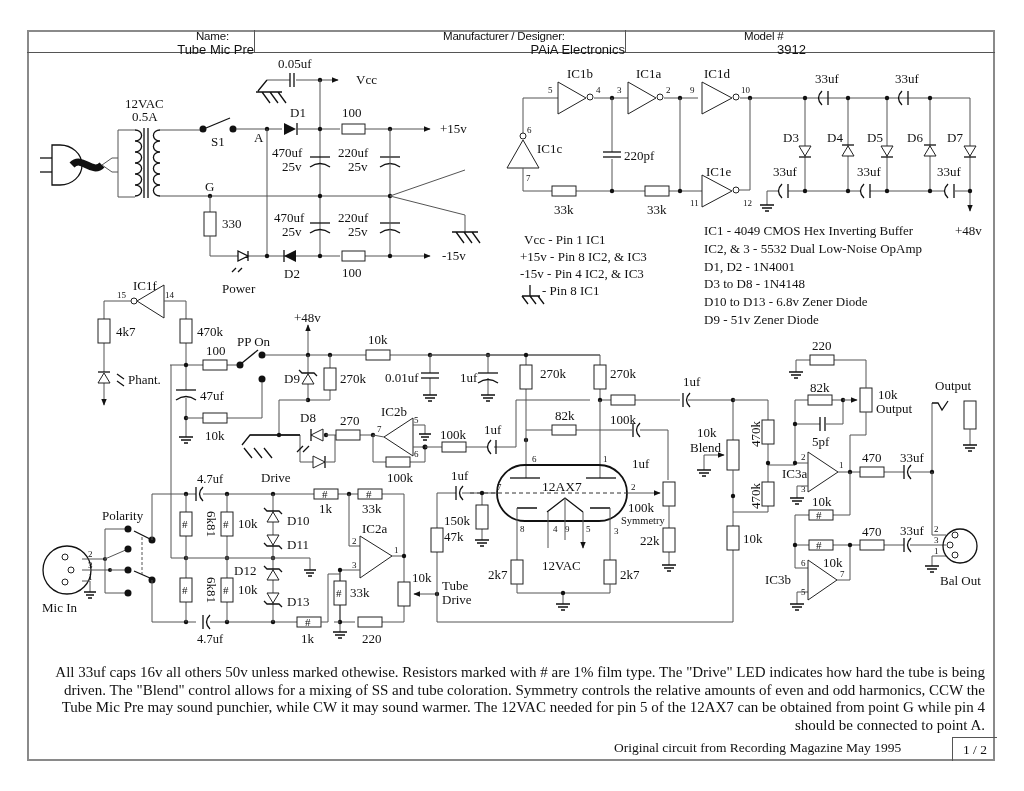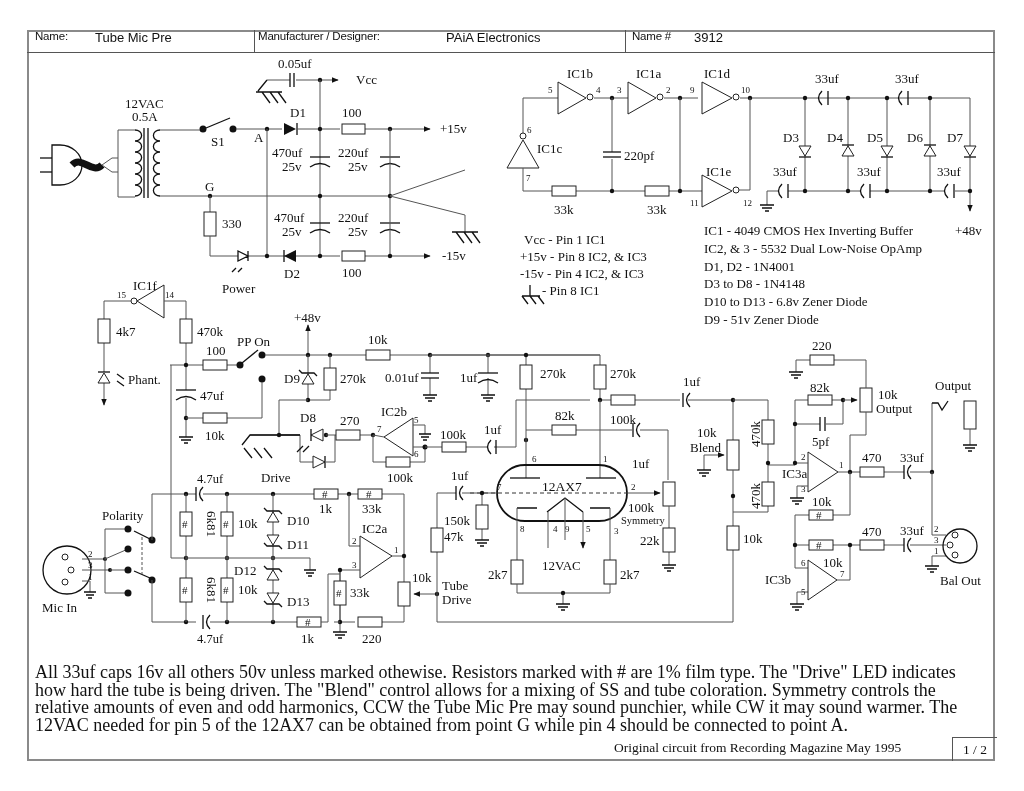--- a/index.html
+++ b/index.html
@@ -3,52 +3,52 @@
 <meta charset="utf-8">
 <style>
   html, body { margin: 0; padding: 0; background: #ffffff; }
   body { width: 1024px; height: 791px; position: relative; overflow: hidden;
          font-family: "Liberation Serif", serif; color: #111; }
   #frame { position: absolute; left: 27px; top: 30px; width: 968px; height: 731px;
            border: 2px solid #8a8a8a; box-sizing: border-box; }
   #titlebar { position: absolute; left: 27px; top: 30px; width: 968px; height: 23px;
               border-bottom: 1px solid #555; box-sizing: border-box; display: flex;
               font-size: 13px; }
-  .tcell { display: flex; align-items: flex-start; border-right: 1px solid #555; box-sizing: border-box; height: 22px; }
+  .tcell { display: flex; align-items: flex-end; border-right: 1px solid #555; box-sizing: border-box; height: 22px; flex-direction: column; }
   .tcell:last-child { border-right: none; }
   .tlabel { font-family: "Liberation Sans", sans-serif; font-size: 11.5px; letter-spacing: -0.2px; }
   .tval { font-family: Liberation Sans, sans-serif; font-size: 13px; }
   #schem { position: absolute; left: 0; top: 0; }
   #schem text { font-family: "Liberation Serif", serif; fill: #111; }
   .w { stroke: #555; stroke-width: 1; fill: none; }
   .k { stroke: #111; stroke-width: 1.3; fill: none; }
   .part { stroke: #222; stroke-width: 1; fill: #fff; }
   .dot { fill: #111; }
-  #notes { position: absolute; left: 35px; top: 664px; width: 950px; font-size: 18px; line-height: 17.5px; }
+  #notes { position: absolute; left: 35px; top: 664px; width: 950px; font-size: 15px; line-height: 17.5px; text-align: right; }
   #credit { position: absolute; left: 614px; top: 740px; font-size: 13.5px; }
   #pagebox { position: absolute; left: 952px; top: 737px; width: 45px; height: 24px;
              border-left: 1px solid #555; border-top: 1px solid #555; box-sizing: border-box;
              font-size: 13.5px; display: flex; align-items: center; justify-content: center; }
 </style>
 </head>
 <body>
 
 <div id="frame"></div>
 
 <div id="titlebar">
   <div class="tcell" style="width:228px">
     <span class="tlabel" style="margin-left:8px;width:58px">Name:</span>
     <span class="tval" style="margin-left:2px">Tube Mic Pre</span>
   </div>
   <div class="tcell" style="width:371px">
     <span class="tlabel" style="margin-left:3px;width:182px">Manufacturer / Designer:</span>
     <span class="tval" style="margin-left:6px">PAiA Electronics</span>
   </div>
   <div class="tcell" style="width:180px">
-    <span class="tlabel" style="margin-left:6px;width:62px">Name #</span>
+    <span class="tlabel" style="margin-left:6px;width:62px">Model #</span>
     <span class="tval">3912</span>
   </div>
 </div>
 
 <svg id="schem" width="1024" height="791" viewBox="0 0 1024 791">
   <defs>
     <marker id="arr" viewBox="0 0 10 10" refX="9" refY="5" markerWidth="7" markerHeight="7" orient="auto">
       <path d="M0,1 L10,5 L0,9 z" fill="#111"></path>
     </marker>
   </defs>

